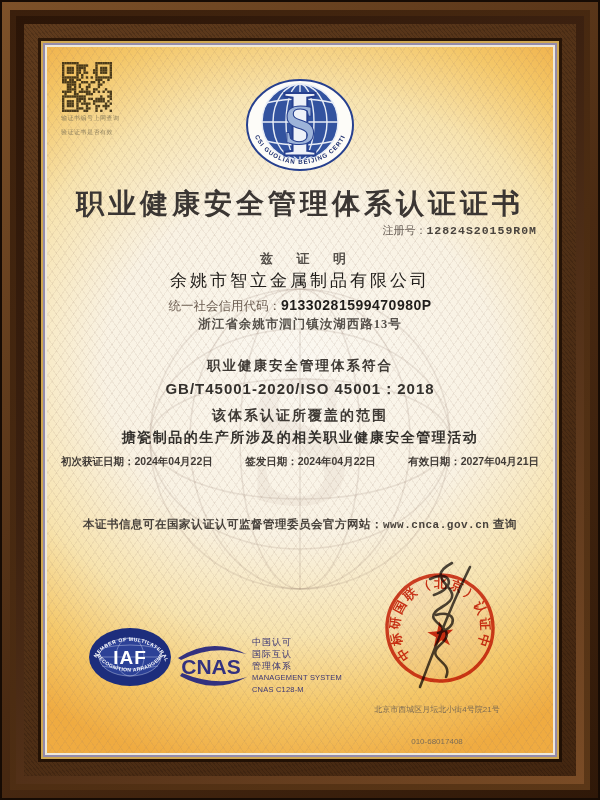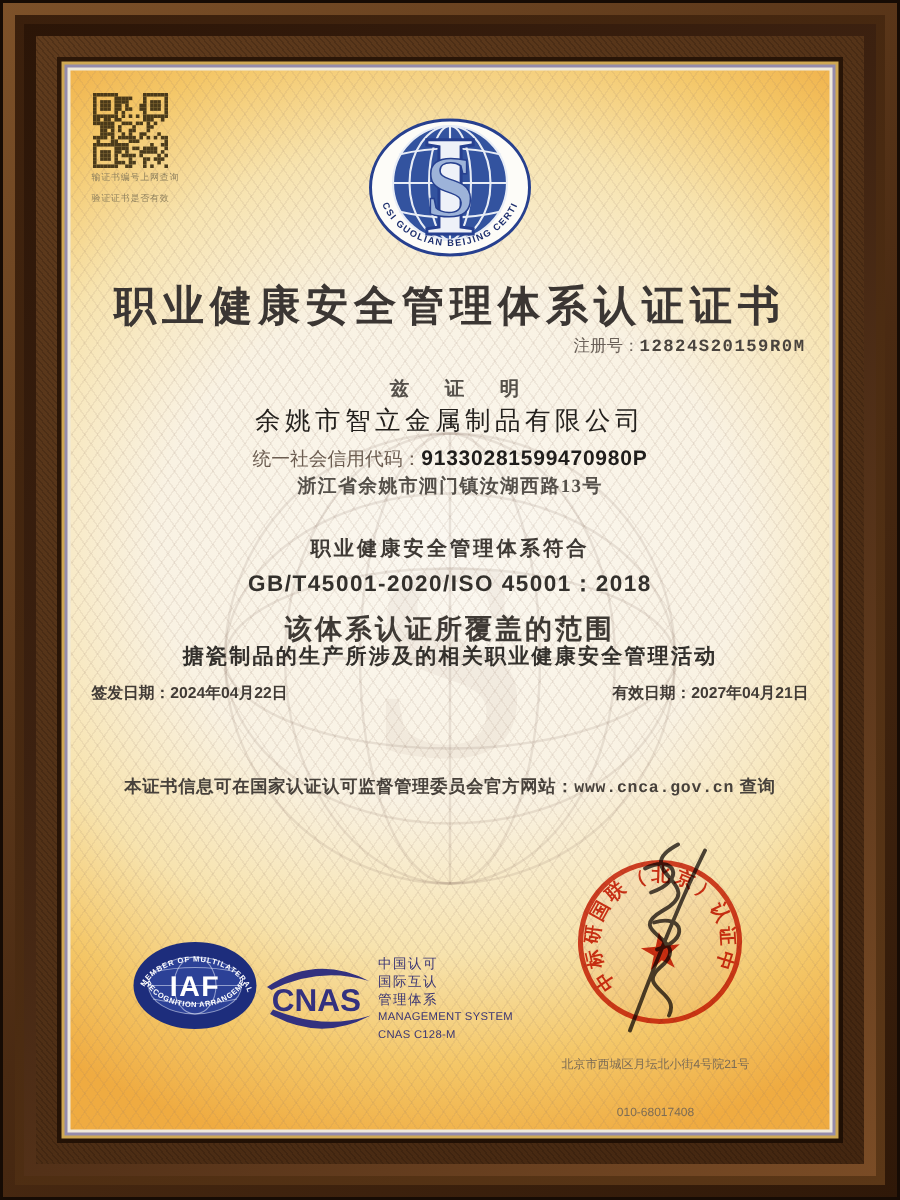--- a/index.html
+++ b/index.html
@@ -37,21 +37,21 @@
          font-weight:700;letter-spacing:1px;}
   .attest{top:203px;font-size:13px;color:#55504a;letter-spacing:10px;font-weight:700;padding-left:16px;}
   .company{top:222px;font-size:17px;font-weight:400;color:#23201d;letter-spacing:3px;}
   .credit{top:250px;font-size:12.5px;color:#6b5c50;font-family:"Liberation Serif",serif;}
   .credit b{font-family:"Liberation Sans",sans-serif;font-size:14px;color:#1f1d1b;
             letter-spacing:.5px;}
   .caddr{top:269px;font-size:12.5px;color:#55504a;font-family:"Liberation Serif",serif;
          font-weight:700;letter-spacing:1px;}
   .conf{top:310px;font-size:13.5px;font-weight:700;color:#3f3a35;letter-spacing:2px;}
   .std{top:333px;font-size:15px;font-weight:700;color:#33302c;letter-spacing:1px;}
-  .scopet{top:360px;font-size:18px;font-weight:700;color:#3f3a35;letter-spacing:2px;}
+  .scopet{top:360px;font-size:14px;font-weight:700;color:#3f3a35;letter-spacing:2px;}
   .scope{top:382px;font-size:14px;font-weight:700;color:#33302c;letter-spacing:1.5px;}
   .dates{top:408px;left:14px;right:14px;display:flex;justify-content:space-between;
          font-size:10.5px;font-weight:700;color:#413b36;}
   .note{font-size:11.5px;color:#47413b;font-weight:700;letter-spacing:.5px;}
   .n1{top:436px;}.n2{top:453px;}.n3{top:470px;}
   .url{font-family:"Liberation Mono",monospace;font-size:11px;}
   .sig{left:343px;top:508px;mix-blend-mode:multiply;}
   .seal{left:335px;top:523px;mix-blend-mode:multiply;transform:rotate(-6deg);}
   .iaf{left:41px;top:579px;}
   .cnas{left:125px;top:596px;}
@@ -371,20 +371,21 @@
 
     <div class="abs ctr conf">职业健康安全管理体系符合</div>
 
     <div class="abs ctr std">GB/T45001-2020/ISO 45001：2018</div>
 
     <div class="abs ctr scopet">该体系认证所覆盖的范围</div>
 
     <div class="abs ctr scope">搪瓷制品的生产所涉及的相关职业健康安全管理活动</div>
 
     <div class="abs dates">
+      <span><span>初次获证日期：</span><span>2024年04月22日</span></span>
       <span><span>签发日期：</span><span>2024年04月22日</span></span>
       <span><span>有效日期：</span><span>2027年04月21日</span></span>
     </div>
 
     <div class="abs ctr note n3">
       <span>本证书信息可在国家认证认可监督管理委员会官方网站：</span><span class="url">www.cnca.gov.cn</span><span> 查询</span>
     </div>
 
     <div class="abs baddr b1">北京市西城区月坛北小街4号院21号</div>
     <div class="abs baddr b2">010-68017408</div>

